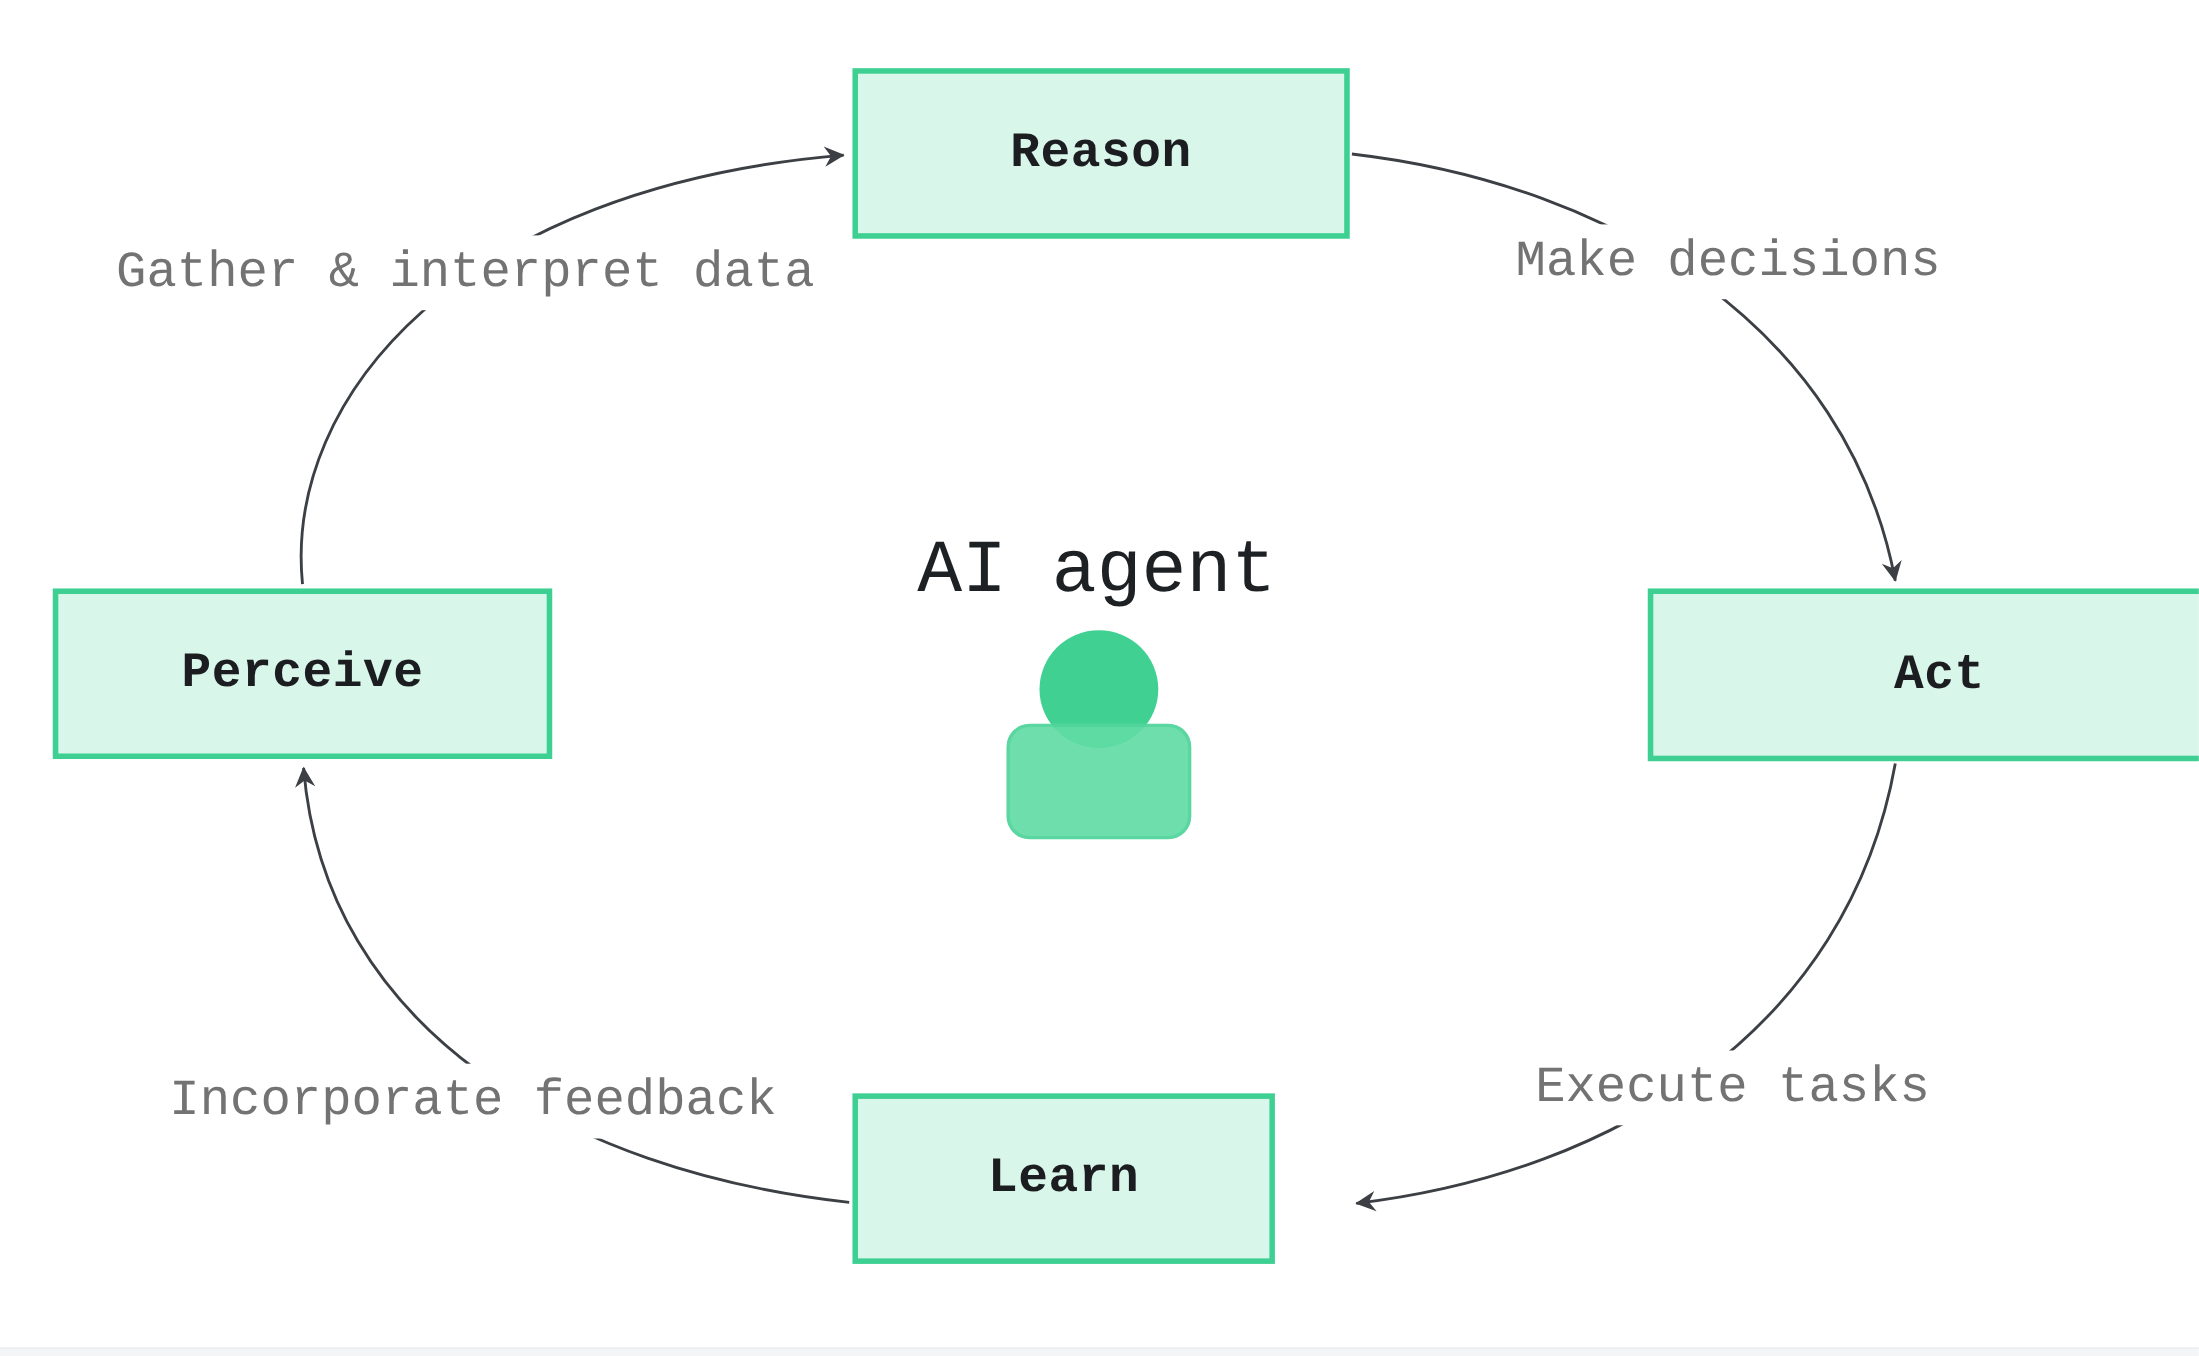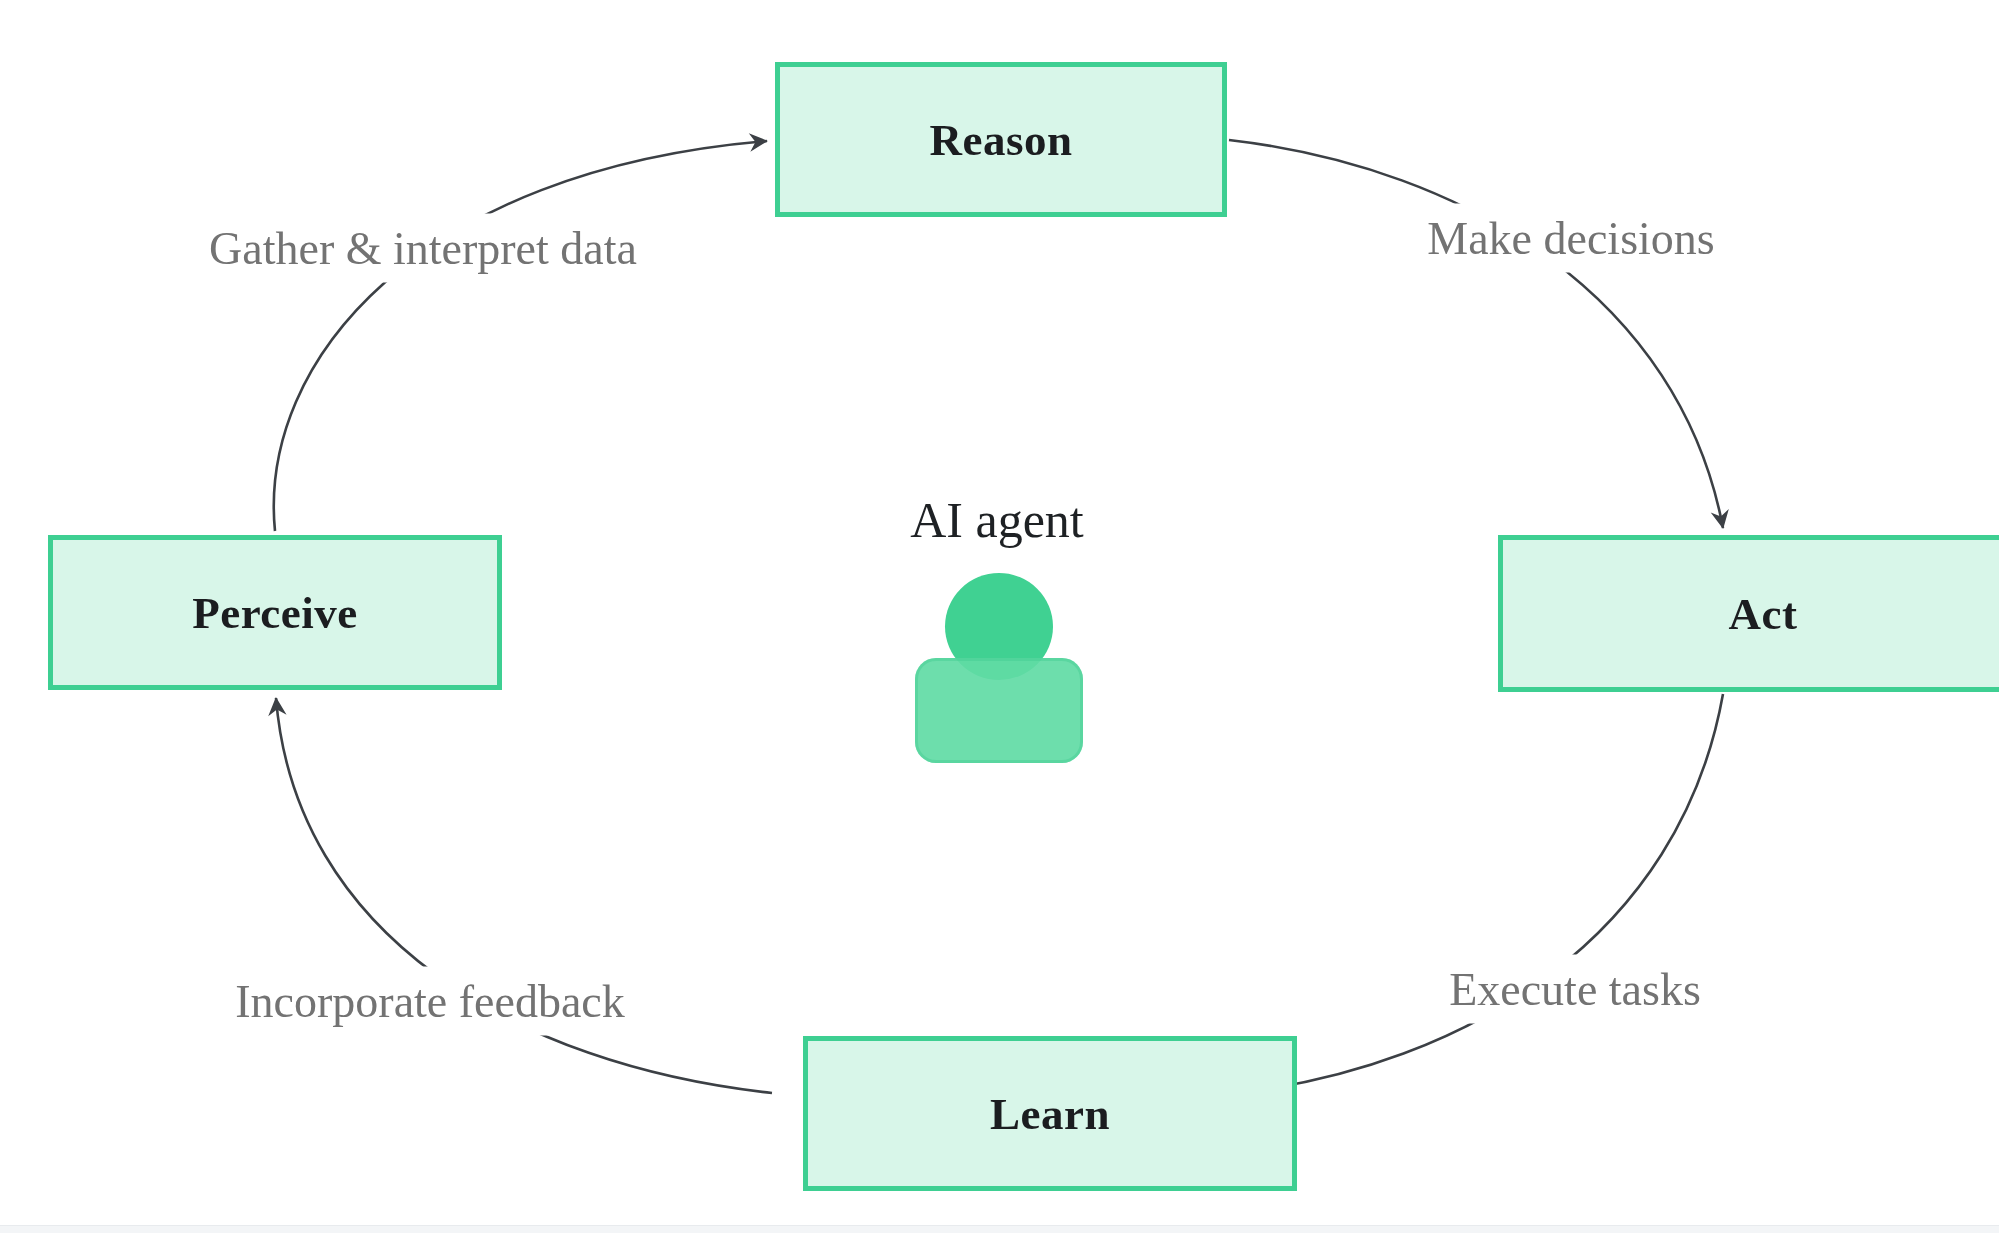--- a/index.html
+++ b/index.html
@@ -1,55 +1,55 @@
 <!DOCTYPE html>
 <html><head>
 <meta charset="utf-8">
 <style>
   html,body { margin:0; padding:0; background:#ffffff; }
   .canvas {
     position:relative;
     width:1999px; height:1233px;
     background:#ffffff;
     overflow:hidden;
-    font-family:Liberation Serif, serif;
+    font-family:Liberation Mono, monospace;
   }
   .arcs { position:absolute; left:0; top:0; z-index:1; }
   .node {
     position:absolute; z-index:3;
     box-sizing:border-box;
     border:5px solid #3ecf92;
     background:#d8f6e9;
     display:flex; align-items:center; justify-content:center;
     font-weight:bold; font-size:45px; color:#1b1d20;
     letter-spacing:0.5px;
   }
   #node-reason   { left:775px;  top:62px;   width:452px; height:155px; }
   #node-act      { left:1498px; top:535px;  width:530px; height:157px; }
-  #node-learn    { left:775px;  top:1036px; width:494px; height:155px;margin-left:28px; }
+  #node-learn    { left:775px;  top:994px; width:384px; height:155px; }
   #node-perceive { left:48px;   top:535px;  width:454px; height:155px;justify-content:center; }
 
   .edge-label {
     position:absolute; z-index:2;
     transform:translate(-50%,-50%);
     font-size:46px; color:#737373;
     background:#ffffff;
     padding:8px 12px;
     white-space:nowrap;
   }
   #label-gather      { left:423px;  top:248px; }
   #label-make        { left:1571px; top:238px; }
   #label-execute     { left:1575px; top:989px; }
   #label-incorporate { left:430px;  top:1001px; }
 
   .center-label {
     position:absolute; z-index:2;
     left:997px; top:520px;
     transform:translate(-50%,-50%);
-    font-size:50px; color:#1e2124;
+    font-size:68px; color:#1e2124;
     white-space:nowrap;
   }
   .person {
     position:absolute; z-index:2;
     left:915px; top:573px; width:168px; height:190px;
   }
   .person-head {
     position:absolute; left:30px; top:0;
     width:108px; height:107px; border-radius:50%;
     background:#40d192;

